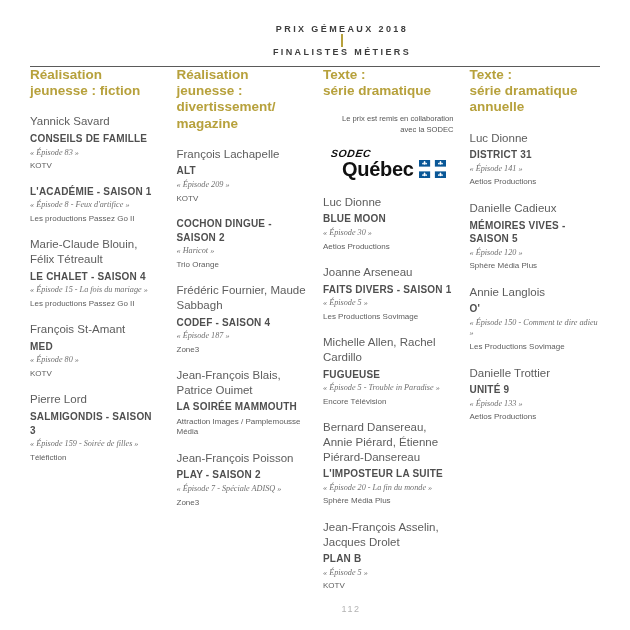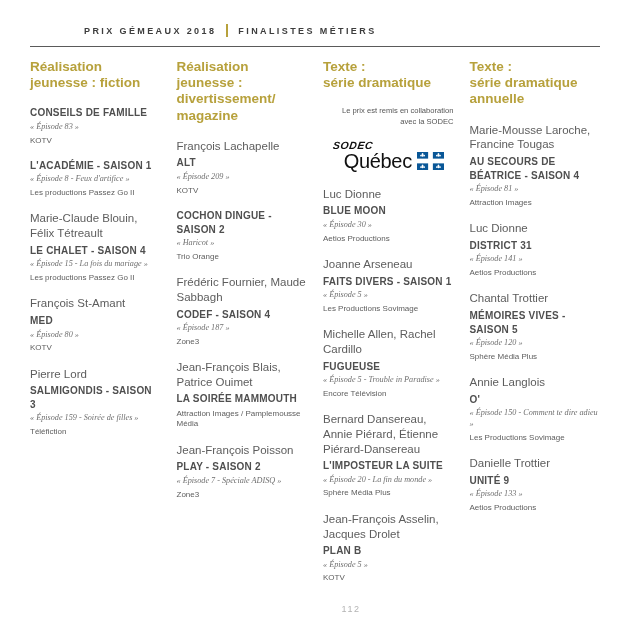--- a/index.html
+++ b/index.html
@@ -2,31 +2,30 @@
 <html><head>
 <meta charset="utf-8">
 <style>
   html,body{margin:0;padding:0;}
   body{
     width:630px;height:630px;background:#ffffff;position:relative;
     font-family:"Liberation Sans", sans-serif;overflow:hidden;
     -webkit-font-smoothing:antialiased;
   }
   .page{padding:24px 30px 0 30px;}
-  .header{display:flex;align-items:center;padding-left:54px;}
+  .header{display:flex;align-items:center;padding-left:54px;flex-direction:column;}
   .header .htext{
     font-size:9px;font-weight:bold;letter-spacing:2.4px;color:#3d3d3d;
   }
   .header .sep{
     width:2px;height:13px;background:#b7a13c;margin:0 10px;flex:0 0 auto;
   }
   .rule{border-top:1px solid #5a5a5a;margin-top:9px;height:0;}
   .columns{
     display:grid;grid-template-columns:repeat(4,1fr);column-gap:16px;
-    margin-top:12px;
   }
   .col-title{
     font-size:13.5px;line-height:1.2;color:#b7a13c;white-space:pre-line;
     margin:0 0 15px 0;
   }
   .entry{margin-bottom:13px;}
   .names{font-size:11.5px;line-height:1.28;color:#5d5d5d;}
   .show{
     font-size:10px;font-weight:bold;letter-spacing:0.2px;line-height:1.35;
     color:#4f4f4f;margin-top:3px;
@@ -40,21 +39,21 @@
     font-size:7.6px;color:#555555;text-align:right;white-space:pre-line;
     line-height:1.4;margin:2px 0 7px 0;
   }
   .sodec-logo{width:fit-content;margin:0 auto 16px auto;}
   .sodec-word{
     font-style:italic;font-weight:bold;font-size:10.5px;letter-spacing:0.6px;
     color:#101010;transform:skewX(-8deg);display:inline-block;
   }
   .quebec-row{display:flex;align-items:center;margin-left:11px;margin-top:-2px;}
   .quebec-word{
-    font-size:20px;font-weight:normal;color:#101010;letter-spacing:-0.3px;
+    font-size:20px;font-weight:bold;color:#101010;letter-spacing:-0.3px;
     line-height:1;
   }
   .flag{margin-left:5px;display:block;}
   .footer{
     position:absolute;left:0;bottom:16px;width:100%;text-align:center;
     font-size:9px;letter-spacing:1.5px;color:#b3b3b3;padding-left:36px;
   }
 </style>
 </head>
 <body>
@@ -68,20 +67,21 @@
   </div>
   <div class="rule"></div>
 
   <div class="columns">
 
     <div class="col">
       <h2 class="col-title">Réalisation
 jeunesse : fiction</h2>
       <div>
   <div class="entry">
+    <div class="names">Yannick Savard</div>
     <div class="show">CONSEILS DE FAMILLE</div>
     <div class="episode">« Épisode 83 »</div>
     <div class="company">KOTV</div>
   </div>
 
   <div class="entry">
     <div class="show">L'ACADÉMIE - SAISON 1</div>
     <div class="episode">« Épisode 8 - Feux d'artifice »</div>
     <div class="company">Les productions Passez Go II</div>
   </div>
@@ -217,36 +217,30 @@
     <div class="company">KOTV</div>
   </div>
 </div>
     </div>
 
     <div class="col">
       <h2 class="col-title">Texte :
 série dramatique
 annuelle</h2>
       <div>
-  <div class="entry">
-    <div class="names">Marie-Mousse Laroche, Francine Tougas</div>
-    <div class="show">AU SECOURS DE BÉATRICE - SAISON 4</div>
-    <div class="episode">« Épisode 81 »</div>
-    <div class="company">Attraction Images</div>
-  </div>
 
   <div class="entry">
     <div class="names">Luc Dionne</div>
     <div class="show">DISTRICT 31</div>
     <div class="episode">« Épisode 141 »</div>
     <div class="company">Aetios Productions</div>
   </div>
 
   <div class="entry">
-    <div class="names">Chantal Trottier</div>
+    <div class="names">Danielle Cadieux</div>
     <div class="show">MÉMOIRES VIVES - SAISON 5</div>
     <div class="episode">« Épisode 120 »</div>
     <div class="company">Sphère Média Plus</div>
   </div>
 
   <div class="entry">
     <div class="names">Annie Langlois</div>
     <div class="show">O'</div>
     <div class="episode">« Épisode 150 - Comment te dire adieu »</div>
     <div class="company">Les Productions Sovimage</div>

